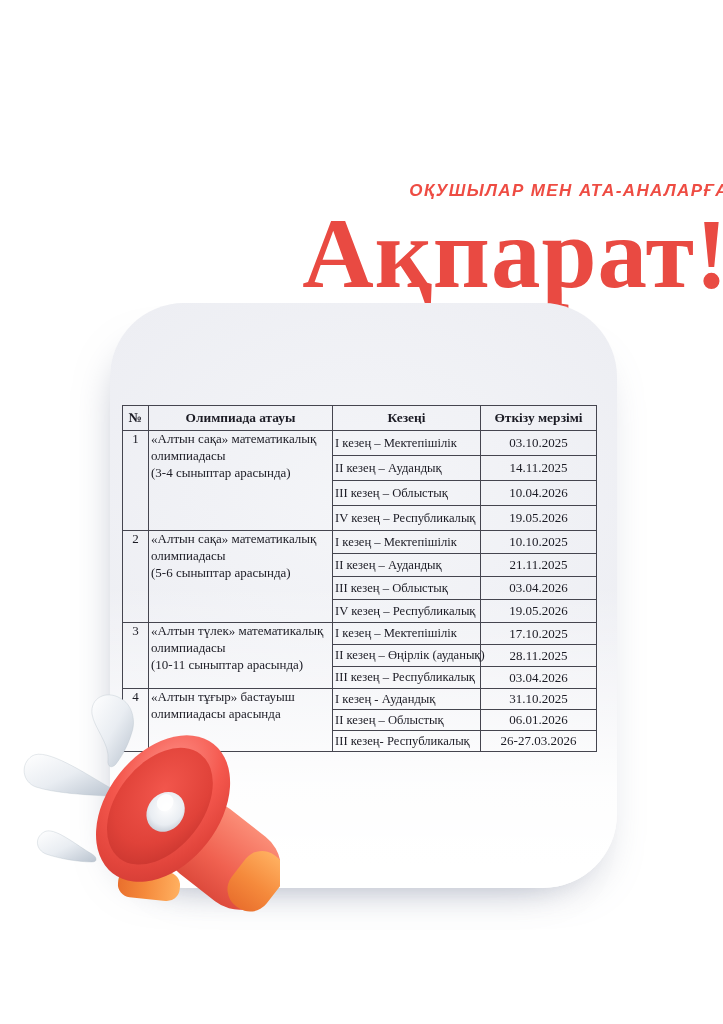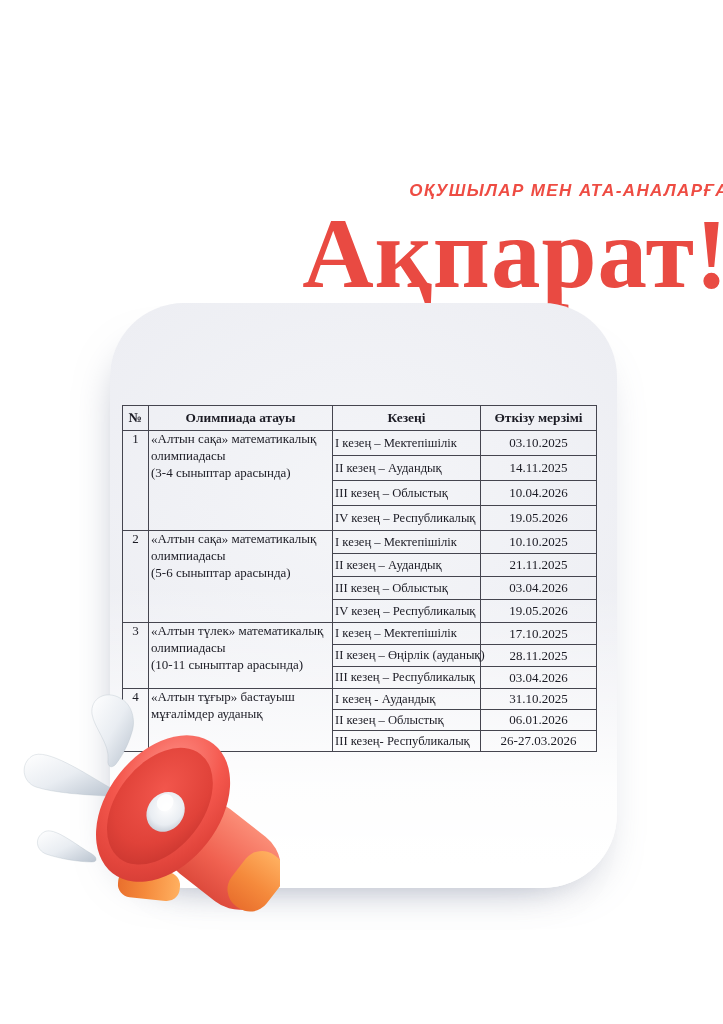--- a/index.html
+++ b/index.html
@@ -135,21 +135,21 @@
             <td class="date-cell">28.11.2025</td>
           </tr>
           <tr class="rg-2">
             <td class="stage-cell">III кезең – Республикалық</td>
             <td class="date-cell">03.04.2026</td>
           </tr>
           <tr class="rg-3">
             <td class="num-cell" rowspan="3">4</td>
             <td class="name-cell" rowspan="3">
               <div>«Алтын тұғыр» бастауыш</div>
-              <div>мұғалімдер ауданық</div>
+              <div>олимпиадасы арасында</div>
             </td>
             <td class="stage-cell">I кезең - Аудандық</td>
             <td class="date-cell">31.10.2025</td>
           </tr>
           <tr class="rg-3">
             <td class="stage-cell">II кезең – Облыстық</td>
             <td class="date-cell">06.01.2026</td>
           </tr>
           <tr class="rg-3">
             <td class="stage-cell">III кезең- Республикалық</td>

